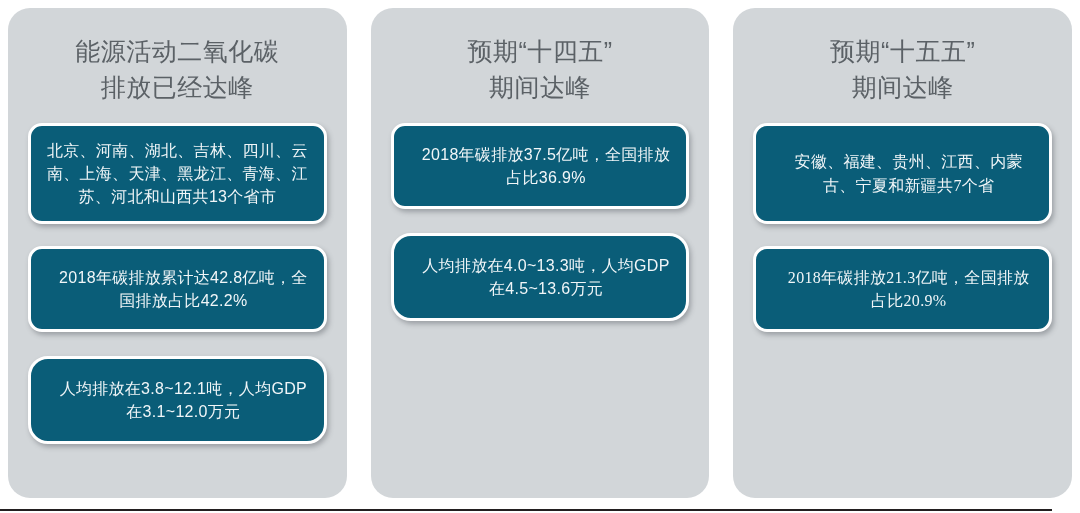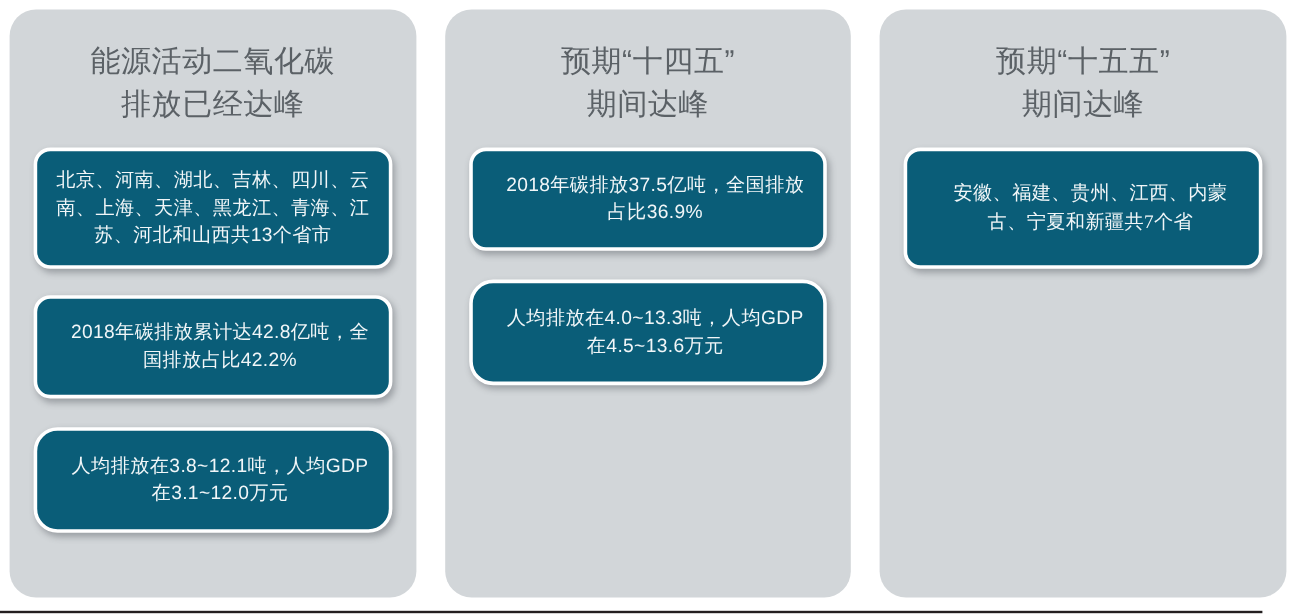--- a/index.html
+++ b/index.html
@@ -131,20 +131,23 @@
       </div>
     </div>
 
     <div class="panel serif">
       <div class="panel-title">预期“十五五”
 期间达峰</div>
       <div class="cards">
         <div class="card card-1 fs-17">
           <span class="card-text">安徽、福建、贵州、江西、内蒙古、宁夏和新疆共7个省</span>
         </div>
+        <div class="card card-2 fs-17">
+          <span class="card-text">2018年碳排放21.3亿吨，全国排放占比20.9%</span>
+        </div>
       </div>
     </div>
 
   </div>
 
   <div class="bottom-rule"></div>
 
 </div>
 
 </body></html>

